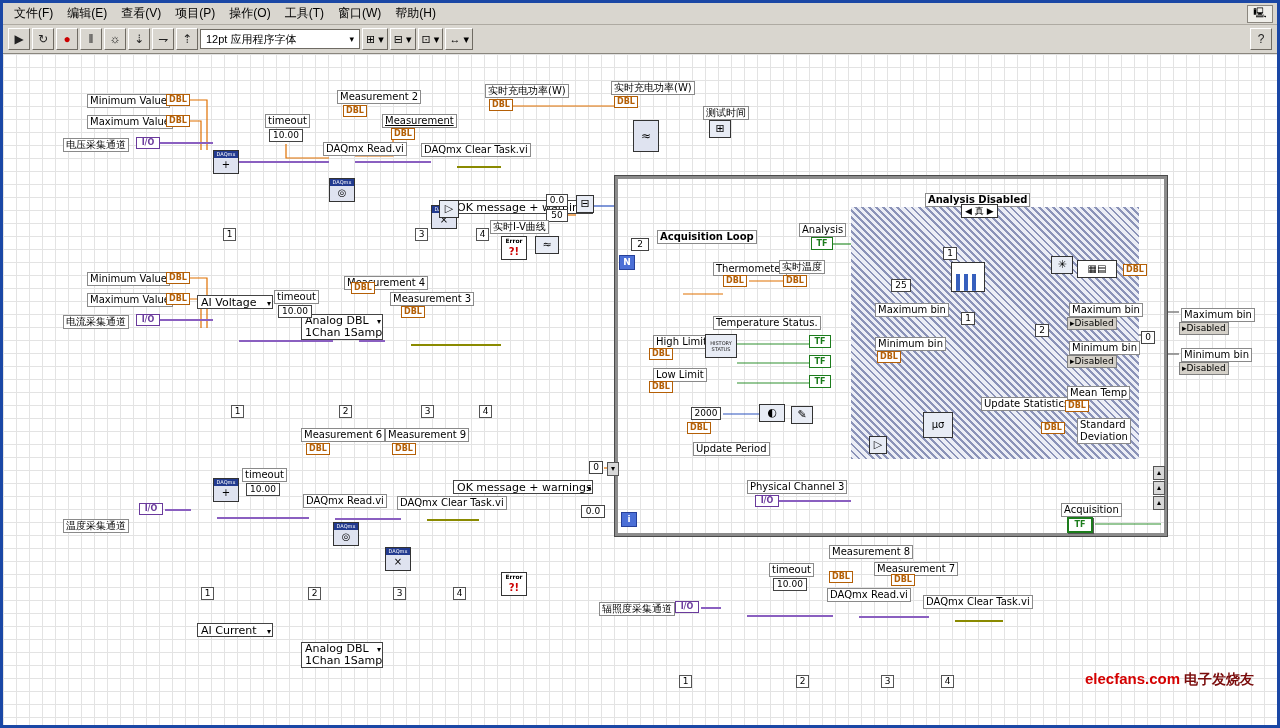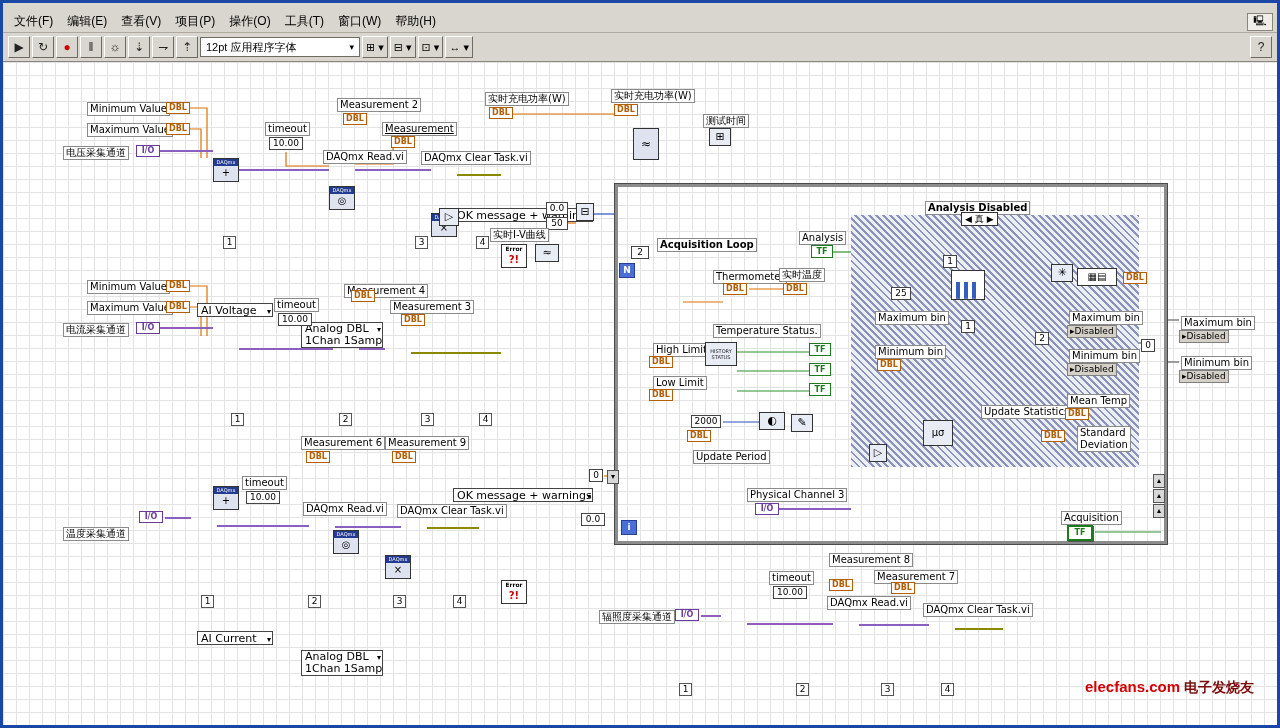--- a/index.html
+++ b/index.html
@@ -11,21 +11,21 @@
   .titlebar{height:23px;flex:0 0 23px;background:linear-gradient(90deg,#0a246a,#3567c4 55%,#7fa3e2);
     display:flex;align-items:center;padding:0 3px;gap:4px;}
   .vi-icon{width:15px;height:14px;background:#fff;border:1px solid #555;
     background-image:linear-gradient(#e8a33d 3px,transparent 3px),linear-gradient(90deg,#3a62c0 4px,transparent 4px);}
   .title-text{color:#fff;font-size:12px;font-weight:bold;flex:1;white-space:nowrap;overflow:hidden;}
   .tb-btn{width:18px;height:16px;margin-left:2px;border:1px solid #fff;
     background:linear-gradient(#86a9e6,#2b5ab6);color:#fff;font-size:10px;font-weight:bold;
     display:flex;align-items:center;justify-content:center;line-height:1;}
   
   .menubar{height:22px;flex:0 0 22px;background:#d9d6cf;display:flex;align-items:center;
-    padding:0 4px;border-bottom:1px solid #aeaaa2;font-size:12px;margin-top:8px;}
+    padding:0 4px;border-bottom:1px solid #aeaaa2;font-size:12px;}
   .menu-item{padding:2px 7px;color:#000;}
   .menu-right-icon{margin-left:auto;width:26px;height:18px;border:1px solid #8a867e;background:#efeee9;
     display:flex;align-items:center;justify-content:center;font-size:10px;}
   
   .toolbarrow{height:29px;flex:0 0 29px;background:#d9d6cf;display:flex;align-items:center;
     gap:2px;padding:0 5px;border-bottom:1px solid #8a867e;}
   .tbtn{width:22px;height:22px;background:#d9d6cf;border:1px solid;border-color:#fff #6f6b63 #6f6b63 #fff;
     display:flex;align-items:center;justify-content:center;font-size:12px;color:#222;}
   .tbtn.abort{color:#c00;}
   .fontsel{height:20px;min-width:160px;background:#fff;border:1px solid #6f6b63;

